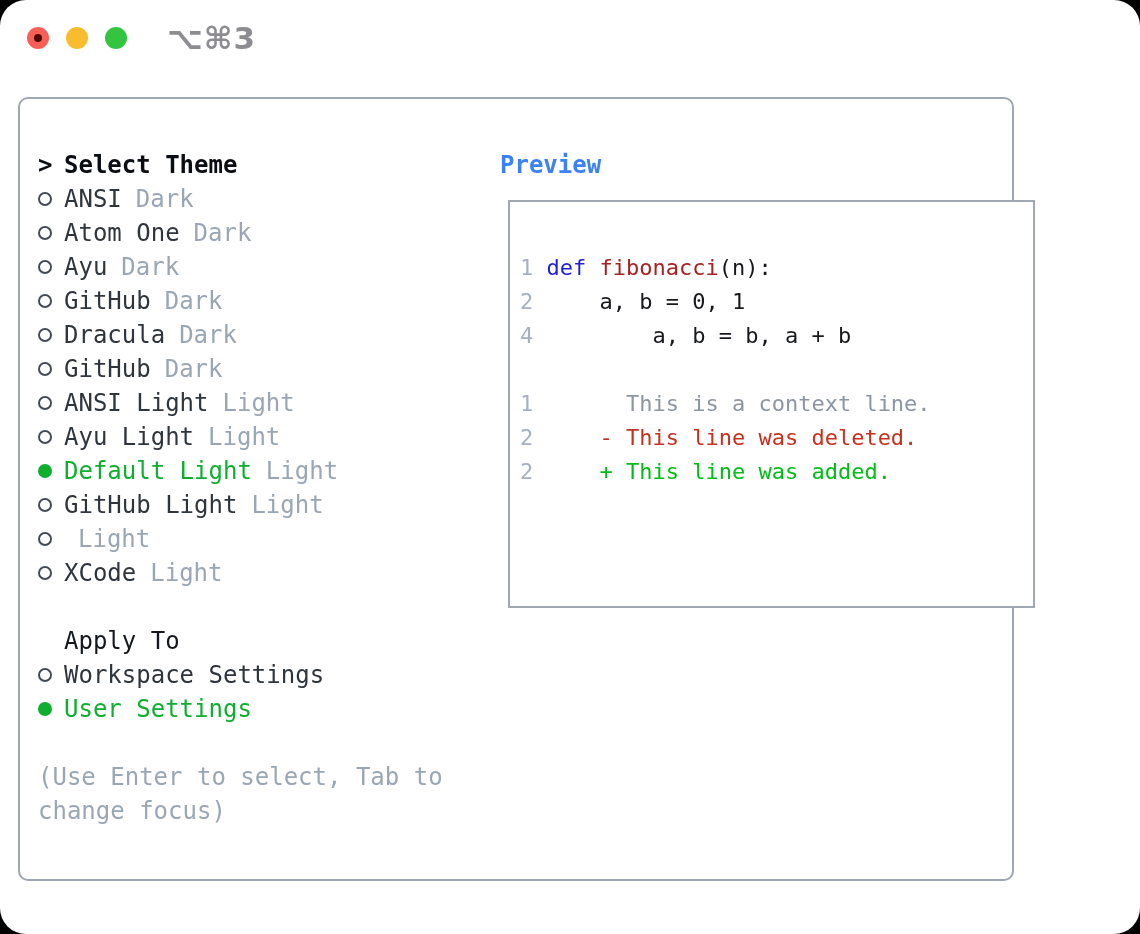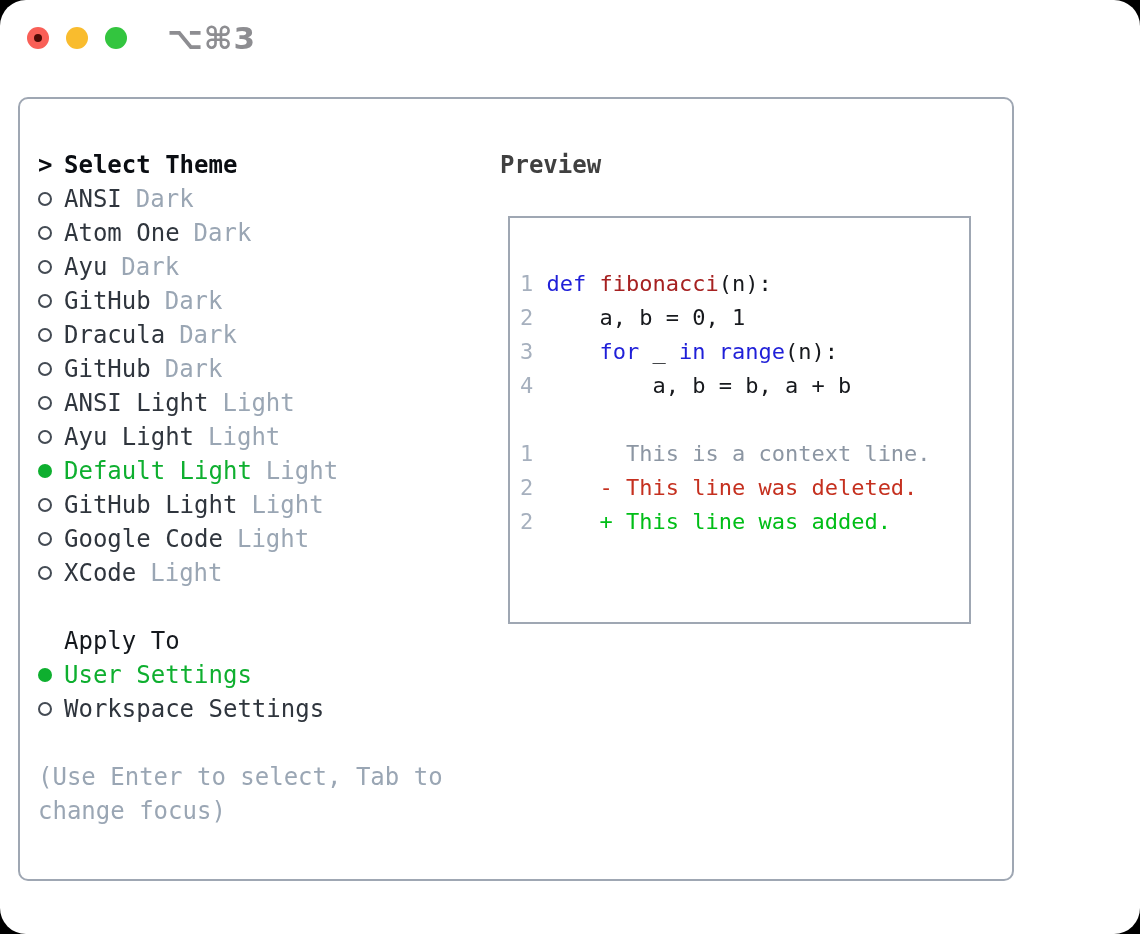--- a/index.html
+++ b/index.html
@@ -42,24 +42,24 @@
   .opt-label.selected{color:var(--accent_green,#0EAF2F);}
   .tag{color:var(--muted_gray,#9AA6B4);margin-left:14px;}
   .apply-to{margin-top:34px;}
   .hint{
     margin-top:34px;width:440px;line-height:34px;
     color:var(--muted_gray,#9AA6B4);
   }
   
   .preview-title{
     position:absolute;left:500px;top:148px;height:34px;line-height:34px;
-    font-size:24px;font-weight:bold;color:#404040;
+    font-size:24px;font-weight:bold;color:#3b82f6;
   }
   .preview-box{
-    position:absolute;left:508px;top:216px;width:463px;height:408px;
+    position:absolute;left:508px;top:200px;width:527px;height:408px;
     border:2px solid var(--panel_border,#9FA7B3);
     box-sizing:border-box;background:#fff;
   }
   .code{padding:49px 0 0 10px;font-size:22px;}
   .code-line{height:34px;line-height:34px;white-space:pre;}
   .ln{color:var(--line_number_gray,#A6B0BE);}
   .kw{color:var(--keyword_blue,#1F1FD8);}
   .fn{color:var(--function_red,#A62121);}
   .pl{color:#17191D;}
   .ctx{color:var(--context_gray,#8C96A3);}
@@ -91,44 +91,43 @@
         <div class="row"><span class="marker"><span class="dot"></span></span><span class="opt-label">ANSI</span><span class="tag">Dark</span></div>
         <div class="row"><span class="marker"><span class="dot"></span></span><span class="opt-label">Atom One</span><span class="tag">Dark</span></div>
         <div class="row"><span class="marker"><span class="dot"></span></span><span class="opt-label">Ayu</span><span class="tag">Dark</span></div>
         <div class="row"><span class="marker"><span class="dot"></span></span><span class="opt-label">GitHub</span><span class="tag">Dark</span></div>
         <div class="row"><span class="marker"><span class="dot"></span></span><span class="opt-label">Dracula</span><span class="tag">Dark</span></div>
         <div class="row"><span class="marker"><span class="dot"></span></span><span class="opt-label">GitHub</span><span class="tag">Dark</span></div>
         <div class="row"><span class="marker"><span class="dot"></span></span><span class="opt-label">ANSI Light</span><span class="tag">Light</span></div>
         <div class="row"><span class="marker"><span class="dot"></span></span><span class="opt-label">Ayu Light</span><span class="tag">Light</span></div>
         <div class="row"><span class="marker"><span class="dot filled"></span></span><span class="opt-label selected">Default Light</span><span class="tag">Light</span></div>
         <div class="row"><span class="marker"><span class="dot"></span></span><span class="opt-label">GitHub Light</span><span class="tag">Light</span></div>
-        <div class="row"><span class="marker"><span class="dot"></span></span><span class="opt-label">Google Code</span><span class="tag">Light</span></div>
+        <div class="row"><span class="marker"><span class="dot"></span></span><span class="tag">Light</span></div>
         <div class="row"><span class="marker"><span class="dot"></span></span><span class="opt-label">XCode</span><span class="tag">Light</span></div>
       </div>
 
     <div class="apply-to">
       <div class="row">
         <span class="marker"></span>
         <span class="h2-label">Apply To</span>
       </div>
       <div id="apply-list">
+          <div class="row"><span class="marker"><span class="dot"></span></span><span class="opt-label">Workspace Settings</span></div>
           <div class="row"><span class="marker"><span class="dot filled"></span></span><span class="opt-label selected">User Settings</span></div>
-          <div class="row"><span class="marker"><span class="dot"></span></span><span class="opt-label">Workspace Settings</span></div>
         </div>
     </div>
 
     <div class="hint">(Use Enter to select, Tab to change focus)</div>
   </div>
 
   <div class="preview-title">Preview</div>
   <div class="preview-box">
     <div class="code" id="code">
         <div class="code-line"><span class="ln">1 </span><span class="kw">def</span><span class="pl"> </span><span class="fn">fibonacci</span><span class="pl">(n):</span></div>
         <div class="code-line"><span class="ln">2 </span><span class="pl">    a, b = 0, 1</span></div>
-        <div class="code-line"><span class="ln">3 </span><span class="pl">    </span><span class="kw">for</span><span class="pl"> _ </span><span class="kw">in</span><span class="pl"> </span><span class="kw">range</span><span class="pl">(n):</span></div>
         <div class="code-line"><span class="ln">4 </span><span class="pl">        a, b = b, a + b</span></div>
         <div class="code-line"></div>
         <div class="code-line"><span class="ln">1 </span><span class="ctx">      This is a context line.</span></div>
         <div class="code-line"><span class="ln">2 </span><span class="del">    - This line was deleted.</span></div>
         <div class="code-line"><span class="ln">2 </span><span class="add">    + This line was added.</span></div>
       </div>
   </div>
 
 </div>
 

